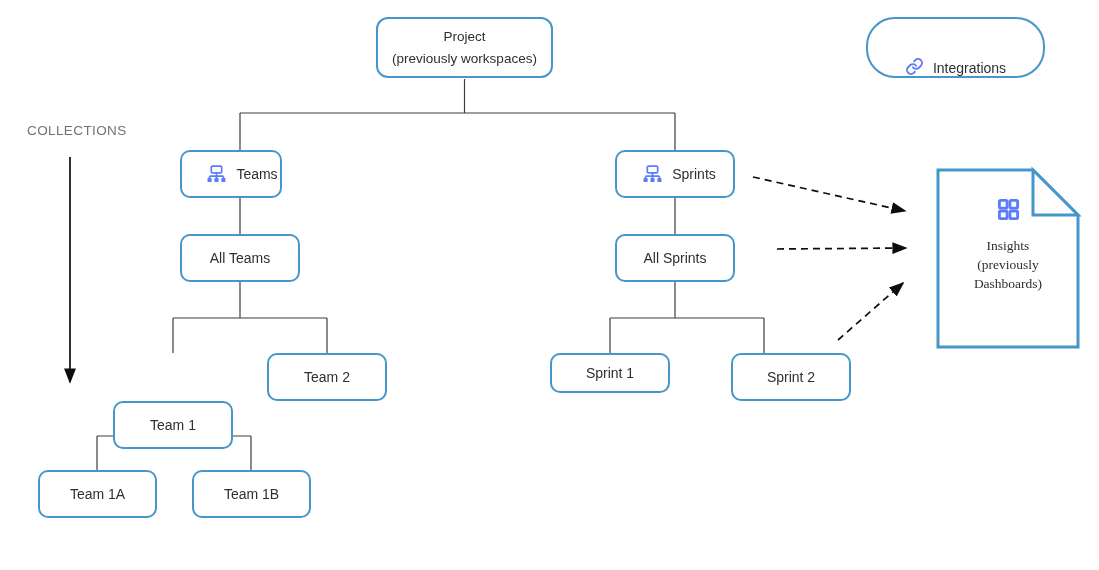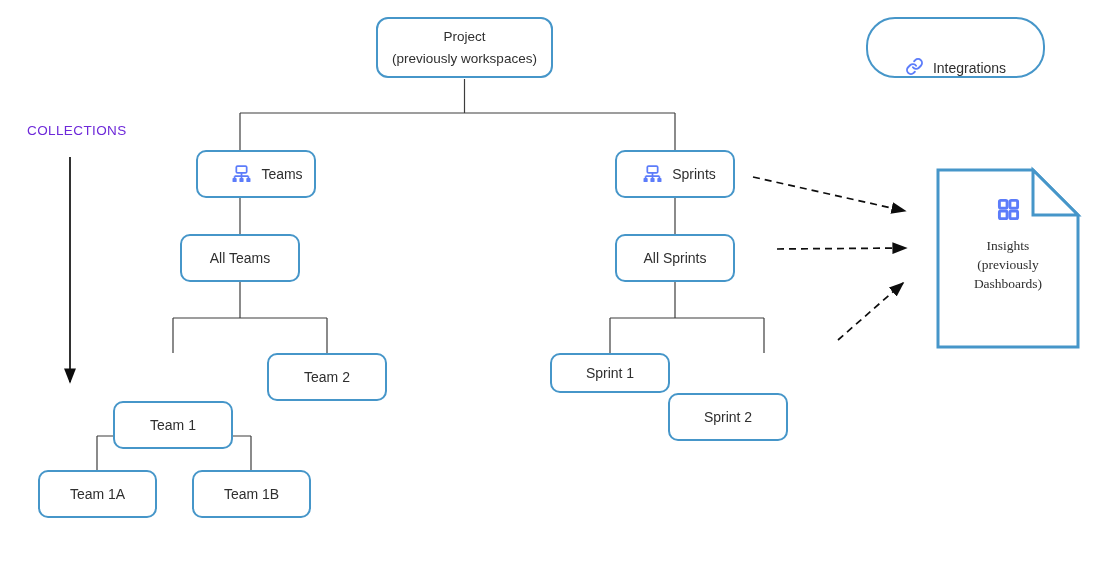--- a/index.html
+++ b/index.html
@@ -43,35 +43,35 @@
     color: var(--text);
     text-align: center;
   }
   .node .ic { display: inline-flex; align-items: center; }
   .node-project {
     left: 376px; top: 17px; width: 177px; height: 61px;
     border-radius: 12px; flex-direction: column; gap: 2px;
     font-size: 13.5px; line-height: 1.45;
   }
   .node-integrations { left: 866px; top: 17px; width: 179px; height: 61px; border-radius: 29px; align-items: flex-end; }
-  .node-teams       { left: 196px; top: 150px; width: 120px; height: 48px; padding-left: 22px; }
+  .node-teams       { left: 180px; top: 150px; width: 102px; height: 48px; padding-left: 22px; }
   .node-sprints     { left: 615px; top: 150px; width: 120px; height: 48px; padding-left: 8px; }
   .node-all-teams   { left: 180px; top: 234px; width: 120px; height: 48px; }
   .node-all-sprints { left: 615px; top: 234px; width: 120px; height: 48px; }
   .node-team-1      { left: 113px; top: 353px; width: 120px; height: 48px; margin-top: 48px; }
   .node-team-2      { left: 267px; top: 353px; width: 120px; height: 48px; }
   .node-sprint-1    { left: 550px; top: 353px; width: 120px; height: 40px; }
-  .node-sprint-2    { left: 668px; top: 353px; width: 120px; height: 48px; margin-top: 40px; }
+  .node-sprint-2    { left: 731px; top: 353px; width: 120px; height: 48px; }
   .node-team-1a     { left: 38px;  top: 470px; width: 119px; height: 48px; }
   .node-team-1b     { left: 192px; top: 470px; width: 119px; height: 48px; }
   .collections-label {
     position: absolute; z-index: 1;
     left: 27px; top: 123px;
     font-size: 13.5px; letter-spacing: 0.4px;
-    color: #6d28d9;
+    color: #737373;
   }
   .insights-overlay {
     position: absolute; z-index: 1;
     left: 938px; top: 170px; width: 140px; height: 177px;
     display: flex; flex-direction: column; align-items: center;
     padding-top: 28px;
     color: var(--text);
     font-family: Liberation Serif, serif;
   }
   .insights-overlay .ic { margin-bottom: 11px; }

